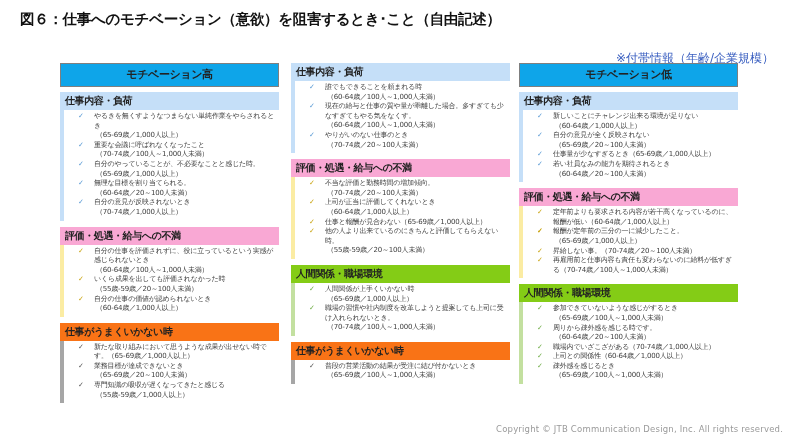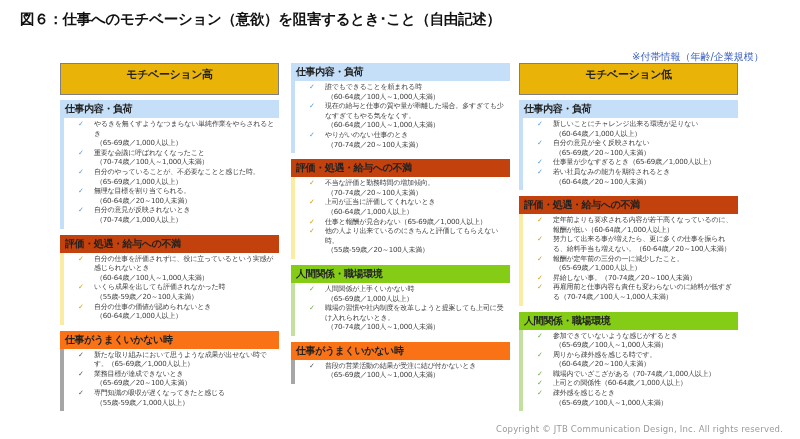--- a/index.html
+++ b/index.html
@@ -7,44 +7,44 @@
     width: 800px; height: 439px; position: relative; overflow: hidden;
     font-family: "DejaVu Sans", "Liberation Sans", sans-serif;
     color: #333333;
   }
   .title {
     position: absolute; left: 20px; top: 10px;
     font-size: 14.5px; font-weight: bold; color: #111111; letter-spacing: -0.3px;
     white-space: nowrap;
   }
   .note {
-    position: absolute; left: 632px; top: 50px;
-    font-size: 10px; color: #3a5fc0; white-space: nowrap;
+    position: absolute; left: 616px; top: 50px;
+    font-size: 12px; color: #3a5fc0; white-space: nowrap;
   }
   .col { position: absolute; top: 63px; }
   .col1 { left: 60px; width: 219px; }
   .col2 { left: 291px; width: 219px; }
   .col3 { left: 519px; width: 219px; }
   .col-header {
-    height: 32px; border: 1px solid #7f7f7f; background: #eab308;
+    height: 24px; border: 1px solid #7f7f7f; background: #0ea5e9;
     box-sizing: border-box; text-align: center; line-height: 22px;
     font-size: 11px; font-weight: bold; color: #222222; letter-spacing: -0.4px;
     margin-bottom: 5px;
   }
   .section { margin-bottom: 6px; position: relative; }
   .sec-title {
     height: 18px; line-height: 18px; padding-left: 5px;
     font-size: 10px; font-weight: bold; color: #222222; letter-spacing: -0.4px;
   }
   .sec-body {
     border-left: 4px solid; padding: 2px 0 3px 14px; background: #ffffff;
   }
   .blue .sec-title { background: #c5dff8; }
   .blue .sec-body { border-left-color: #c5dff8; }
-  .yellow .sec-title { background: #c2410c; }
+  .yellow .sec-title { background: #f9a8d4; }
   .yellow .sec-body { border-left-color: #fbeca3; }
   .green .sec-title { background: #84cc16; }
   .green .sec-body { border-left-color: #c3e0a0; }
   .gray .sec-title { background: #f97316; }
   .gray .sec-body { border-left-color: #a6a6a6; }
   .item { position: relative; padding-left: 16px; font-size: 7px; line-height: 9.6px; color: #404040; letter-spacing: -0.2px; }
   .check { position: absolute; left: 0; top: 0; font-size: 7px; }
   .blue .check { color: #5b9bd5; }
   .yellow .check { color: #c9a514; }
   .green .check { color: #70ad47; }
@@ -131,21 +131,21 @@
           <div class="item"><span class="check">✓</span><span>新しいことにチャレンジ出来る環境が足りない</span><span class="attr">（60-64歳／1,000人以上）</span></div>
           <div class="item"><span class="check">✓</span><span>自分の意見が全く反映されない</span><span class="attr">（65-69歳／20～100人未満）</span></div>
           <div class="item"><span class="check">✓</span><span>仕事量が少なすぎるとき（65-69歳／1,000人以上）</span></div>
           <div class="item"><span class="check">✓</span><span>若い社員なみの能力を期待されるとき</span><span class="attr">（60-64歳／20～100人未満）</span></div>
         </div>
       </div>
       <div class="section yellow">
         <div class="sec-title">評価・処遇・給与への不満</div>
         <div class="sec-body">
           <div class="item"><span class="check">✓</span><span>定年前よりも要求される内容が若干高くなっているのに、報酬が低い（60-64歳／1,000人以上）</span></div>
-          <div class="item"><span class="check">✓</span><span>努力して出来る事が増えたら、更に多くの仕事を振られる、給料手当も増えない。（60-64歳／20～100人未満）</span></div>
+          <div class="item"><span class="check">✓</span></div>
           <div class="item"><span class="check">✓</span><span>報酬が定年前の三分の一に減少したこと。</span><span class="attr">（65-69歳／1,000人以上）</span></div>
           <div class="item"><span class="check">✓</span><span>昇給しない事。（70-74歳／20～100人未満）</span></div>
           <div class="item"><span class="check">✓</span><span>再雇用前と仕事内容も責任も変わらないのに給料が低すぎる（70-74歳／100人～1,000人未満）</span></div>
         </div>
       </div>
       <div class="section green">
         <div class="sec-title">人間関係・職場環境</div>
         <div class="sec-body">
           <div class="item"><span class="check">✓</span><span>参加できていないような感じがするとき</span><span class="attr">（65-69歳／100人～1,000人未満）</span></div>
           <div class="item"><span class="check">✓</span><span>周りから疎外感を感じる時です。</span><span class="attr">（60-64歳／20～100人未満）</span></div>

